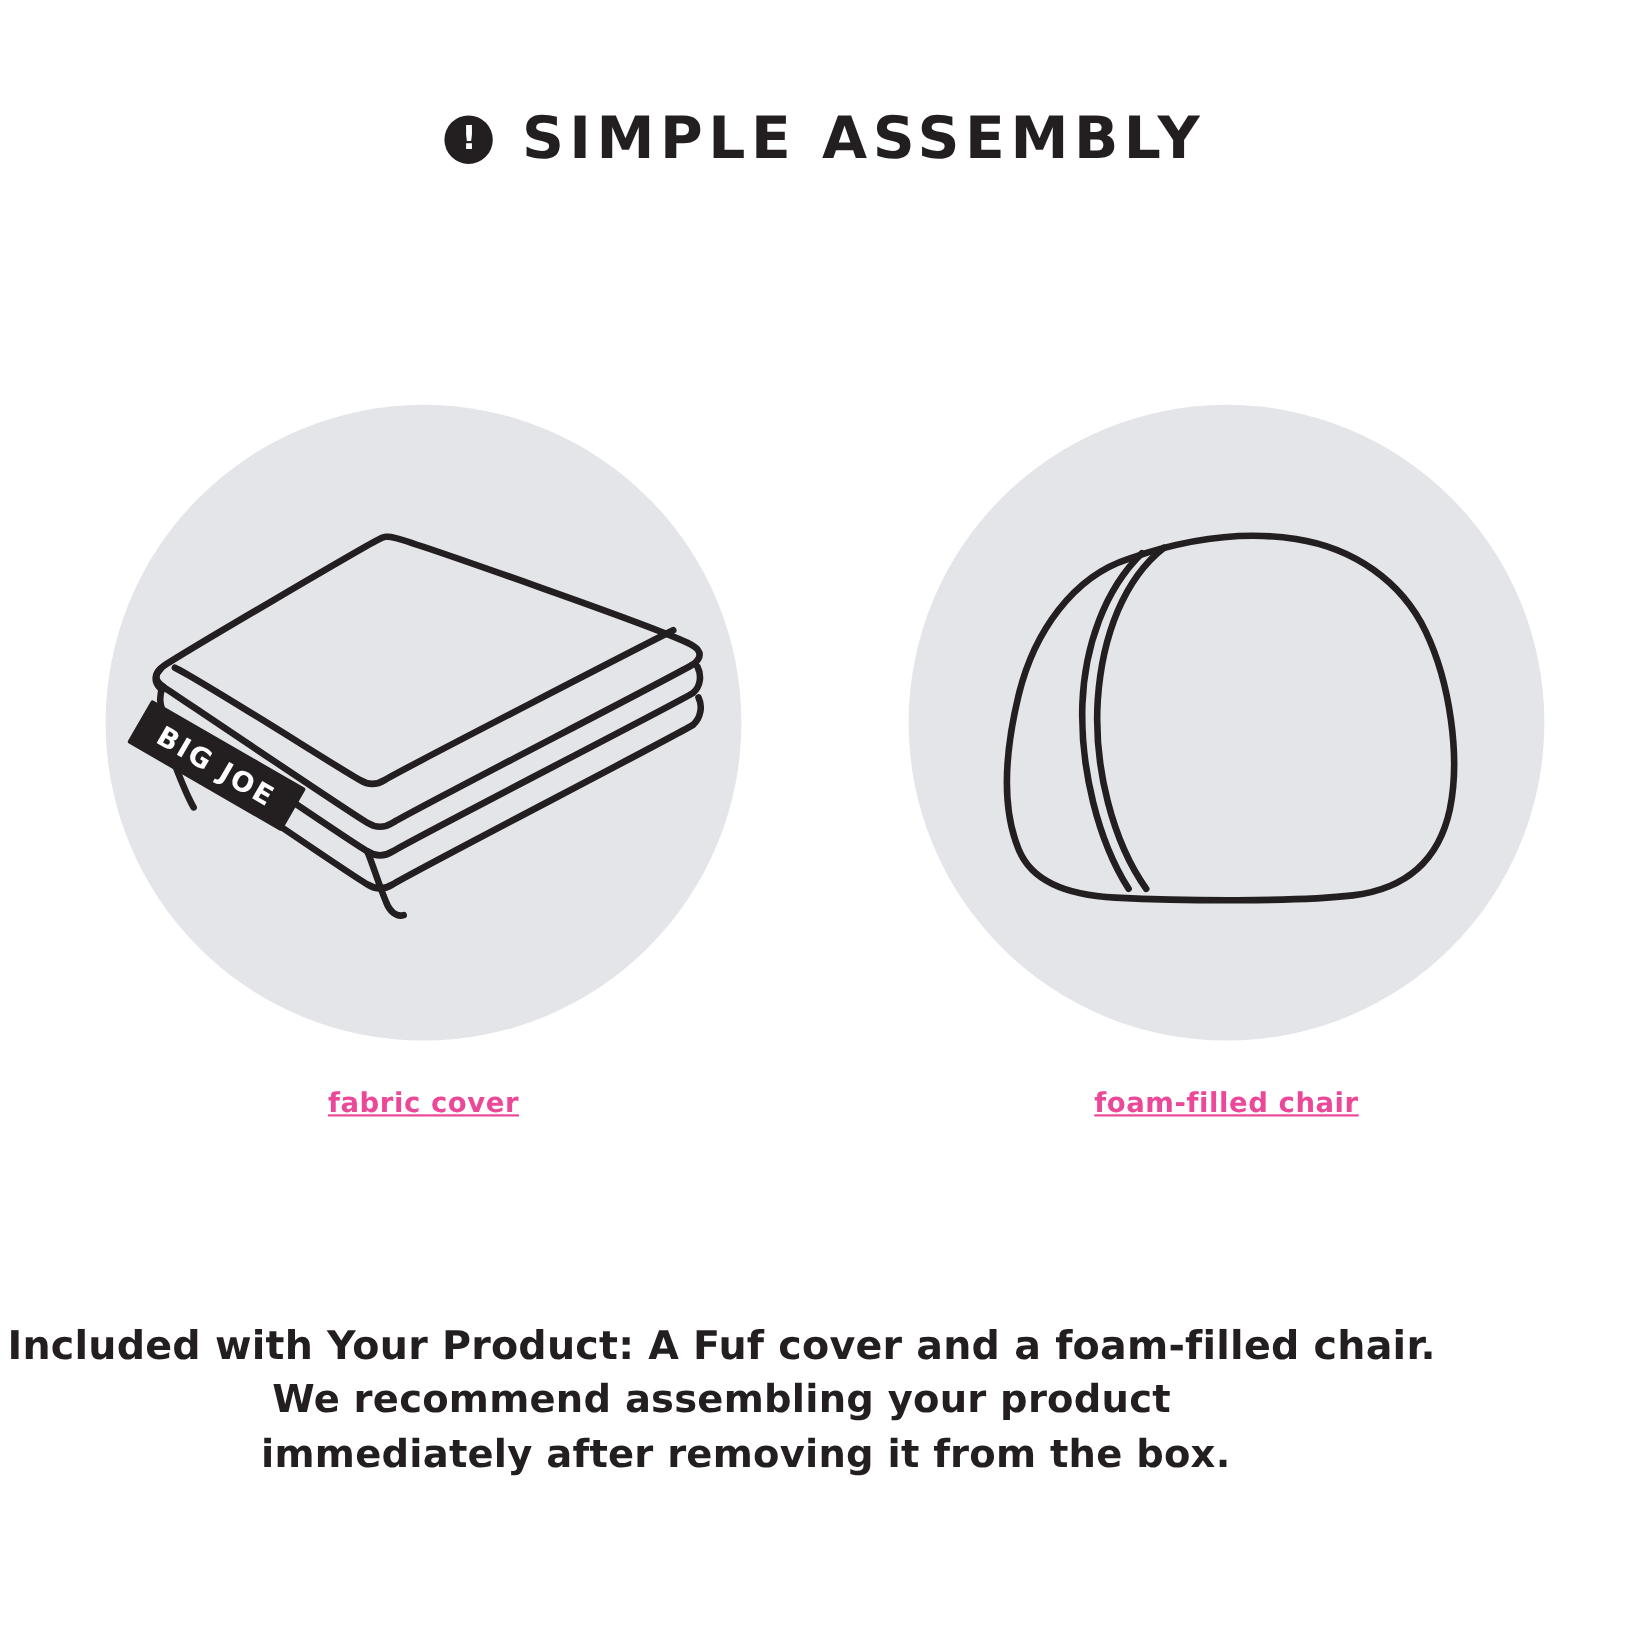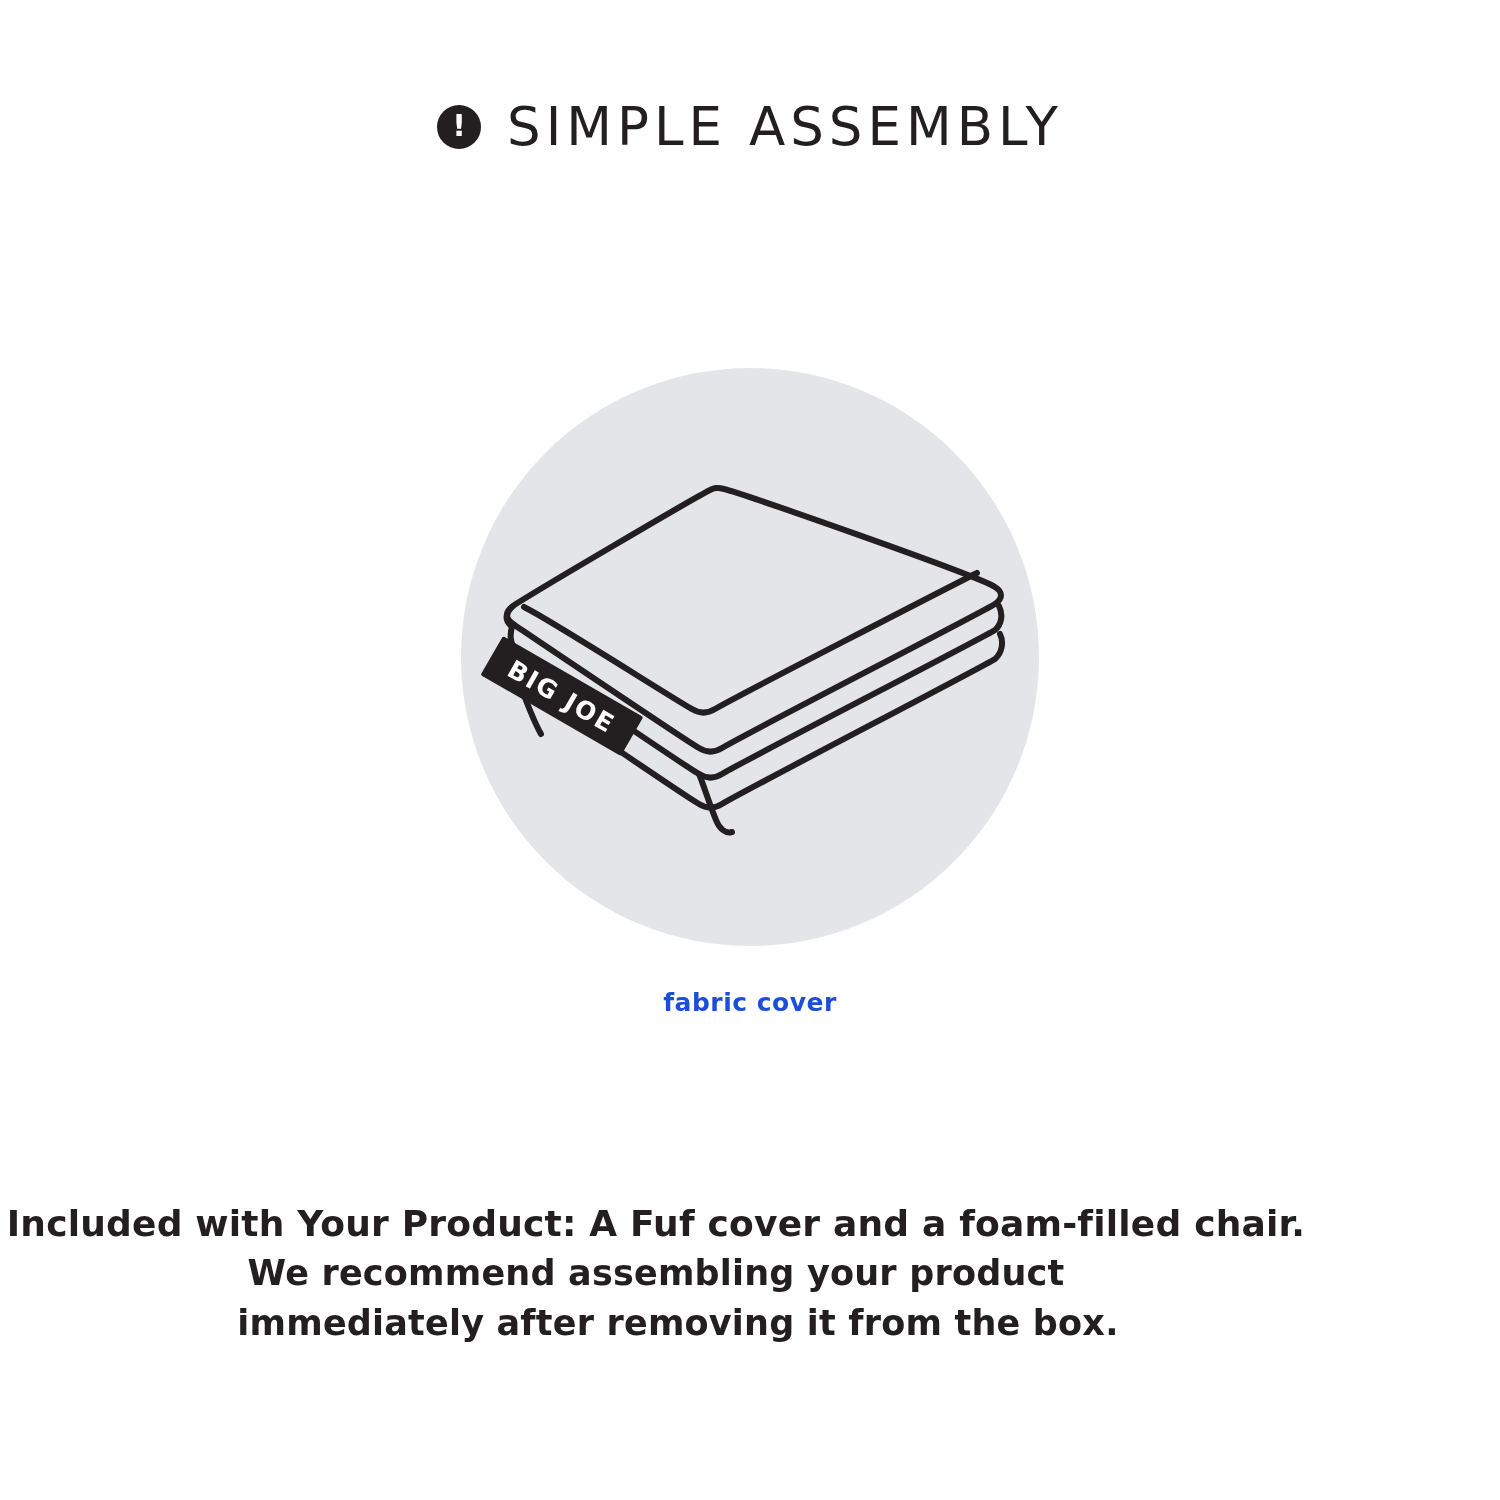--- a/index.html
+++ b/index.html
@@ -47,21 +47,21 @@
   .alert-icon .bang {
     color: #ffffff;
     font-family: "DejaVu Sans", sans-serif;
     font-weight: bold;
     font-size: 30px;
     line-height: 30px;
     transform: translateY(-1px);
   }
   .header-title {
     font-family: "DejaVu Sans", sans-serif;
-    font-weight: normal;
+    font-weight: bold;
     font-size: 53px;
     letter-spacing: 5px;
     color: #231f20;
     white-space: nowrap;
   }
 
   
   .items {
     position: absolute;
     top: 368px;
@@ -92,22 +92,23 @@
     width: 578px;
     height: 578px;
     overflow: visible;
   }
   .caption {
     margin-top: 42px;
     font-family: "DejaVu Sans", sans-serif;
     font-weight: bold;
     font-size: 25px;
     letter-spacing: 0.5px;
-    color: #1d4ed8;
+    color: #ec4899;
     text-align: center;
+    text-decoration: underline;
   }
 
   
   .footer {
     position: absolute;
     top: 1198px;
     left: 0;
     width: 1312px;
     text-align: center;
     font-family: "DejaVu Sans", sans-serif;
@@ -160,20 +161,38 @@
 
           <g transform="translate(42,268) rotate(30)">
             <rect x="0" y="0" width="162" height="45" rx="2" fill="#231f20"></rect>
             <text x="81" y="32" text-anchor="middle" font-family="DejaVu Sans, sans-serif" font-weight="bold" font-size="25" letter-spacing="2" fill="#ffffff">BIG JOE</text>
           </g>
         </svg>
       </div>
       <div class="caption">fabric cover</div>
     </div>
 
+    <div class="item">
+      <div class="disc">
+        <svg viewBox="0 0 578 578">
+          <g fill="none" stroke="#231f20" stroke-width="6" stroke-linecap="round" stroke-linejoin="round">
+
+            <path d="M200 140 C 150 156 114 206 100 264 C 86 322 86 370 100 404
+                     C 112 434 146 446 188 448 C 248 451 352 452 404 446
+                     C 452 440 482 414 492 368 C 502 320 492 252 470 206
+                     C 448 160 404 130 352 122 C 300 114 246 124 200 140 Z"></path>
+
+            <path d="M232 130 C 196 158 176 210 172 268 C 168 330 186 398 216 440"></path>
+
+            <path d="M212 135 C 178 168 160 220 158 272 C 156 330 172 396 200 440"></path>
+          </g>
+        </svg>
+      </div>
+      <div class="caption">foam-filled chair</div>
+    </div>
 
   </div>
 
   <div class="footer">
     <span class="line l1">Included with Your Product: A Fuf cover and a foam-filled chair.</span>
     <span class="line l3">We recommend assembling your product</span>
     <span class="line l4">immediately after removing it from the box.</span>
   </div>
 
 </div>

